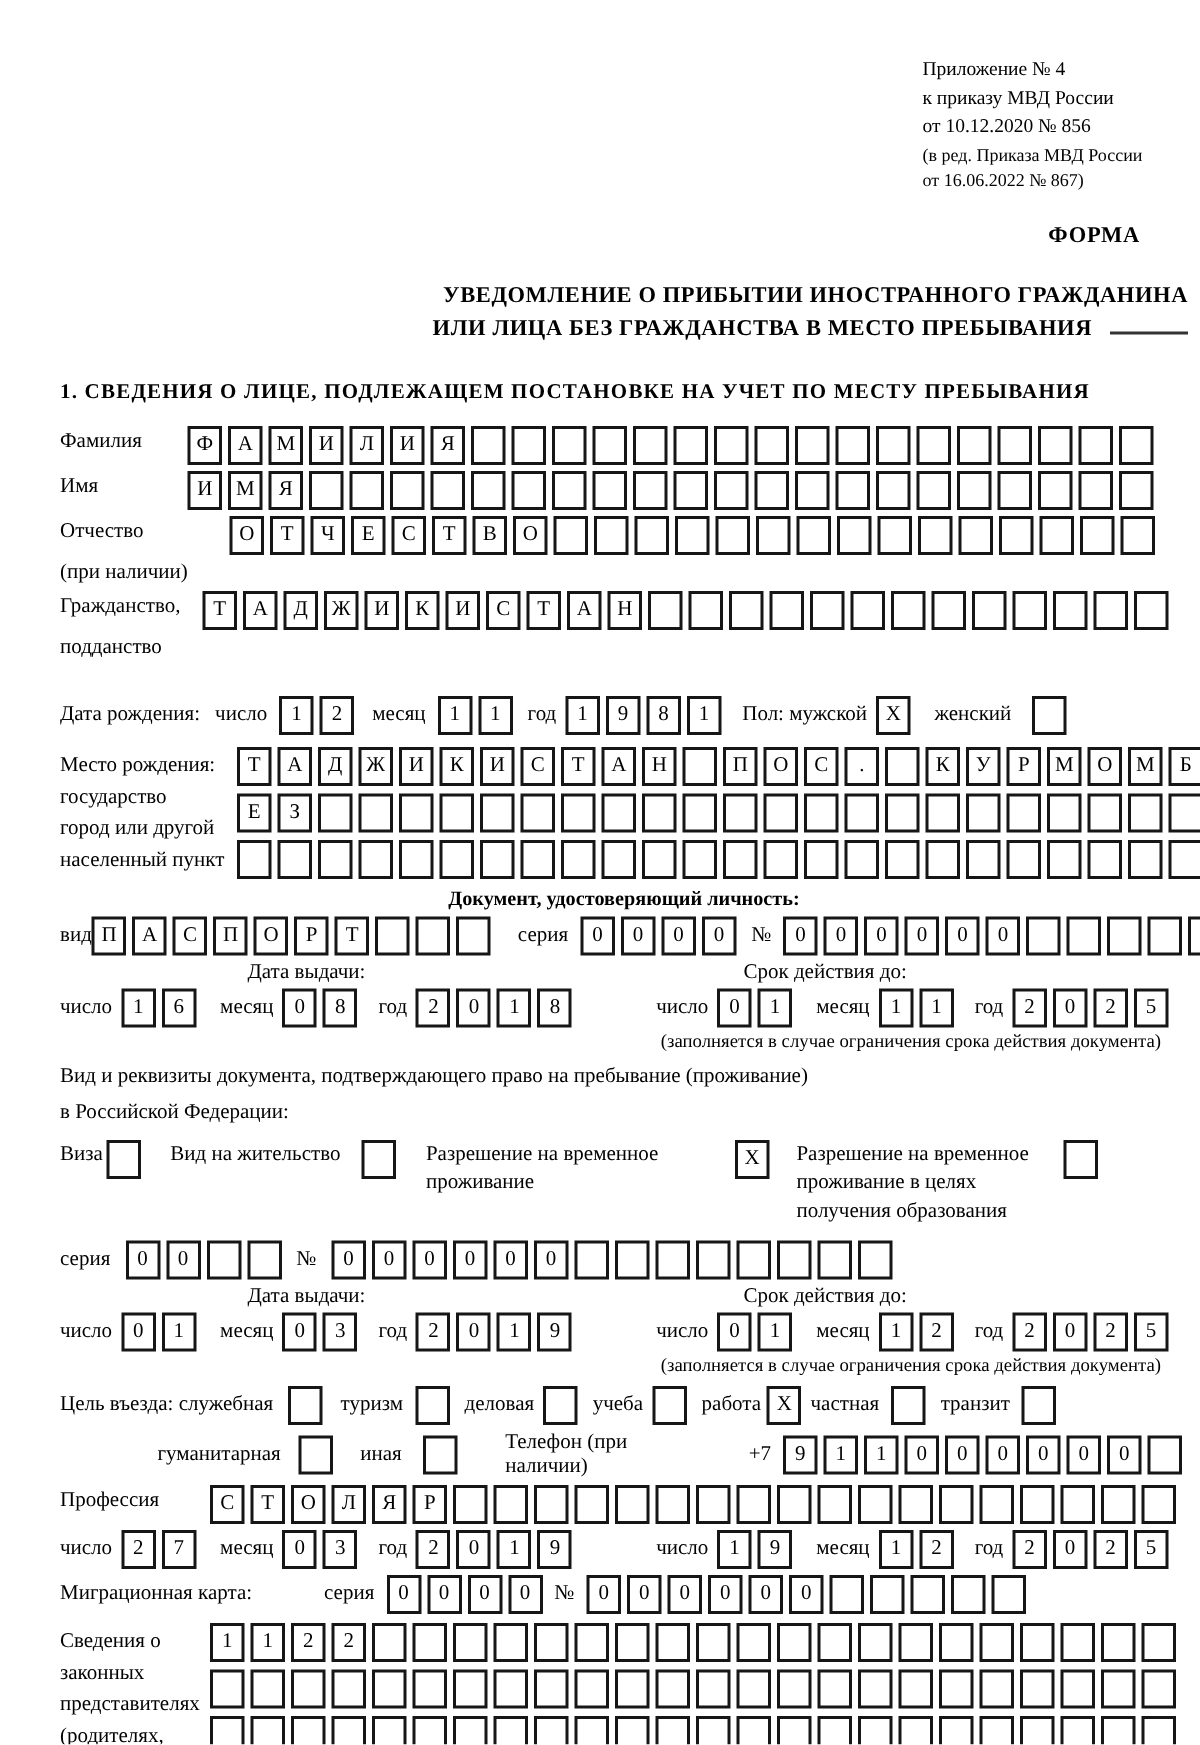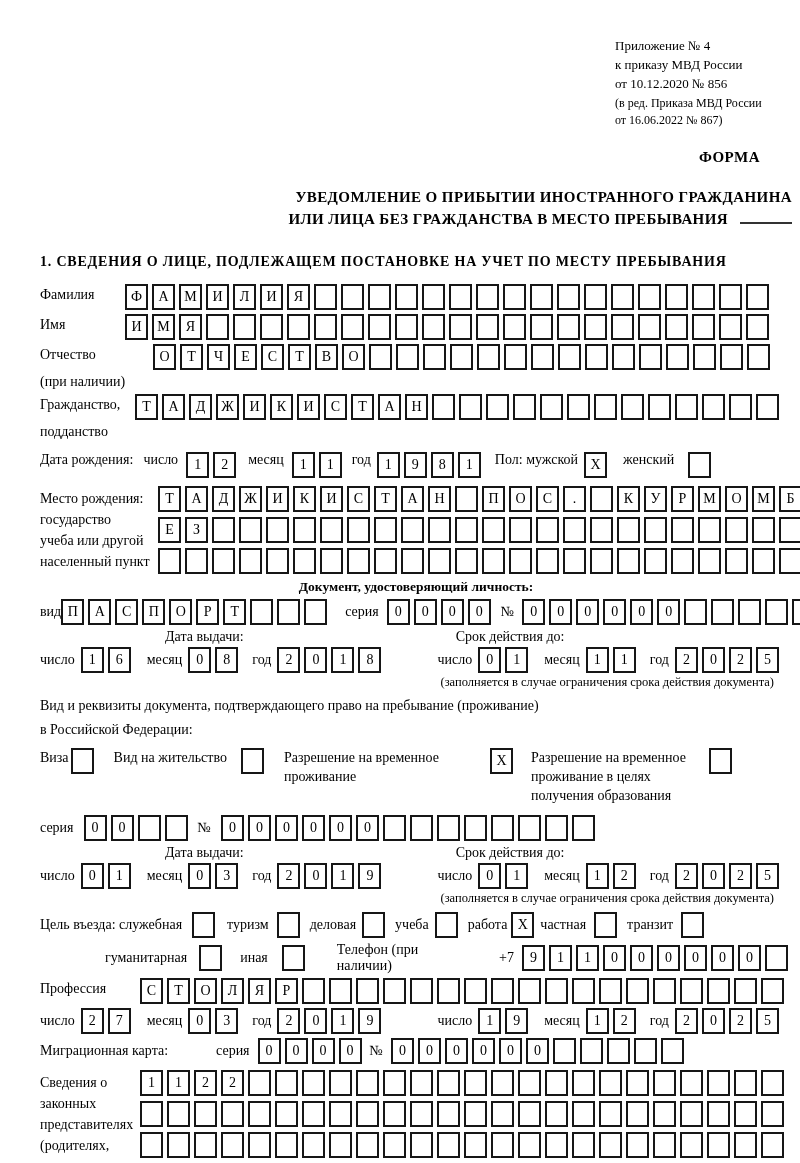--- a/index.html
+++ b/index.html
@@ -25,21 +25,21 @@
   .row{display:flex;align-items:flex-start;margin-bottom:4px;}
   .lbl{flex:none;line-height:17px;}
   .mt2{margin-top:2px;}
   .stack{display:flex;flex-direction:column;}
   .stack .cells{margin-bottom:5px;}
 
   .dg{display:flex;align-items:center;}
   .dg .dlbl{margin:0 6px 0 0;}
   .dg .cells{margin-right:2px;}
 
-  .two-head{display:flex;font-size:14px;margin-bottom:2px;}
+  .two-head{display:flex;font-size:14px;margin-bottom:2px;gap:40px;}
   .note{font-size:12.5px;text-align:right;padding-right:18px;margin-top:-2px;margin-bottom:6px;}
 
   .opt{display:flex;align-items:flex-start;}
   .opt .txt{line-height:19px;}
   .center-note{font-weight:bold;font-size:13.5px;text-align:center;margin:2px 0 4px 0;}
   .plain{line-height:20px;}
 </style>
 </head>
 <body>
 
@@ -183,21 +183,21 @@
         <span class="cell"></span>
         <span class="cell"></span>
         <span class="cell"></span>
         <span class="cell"></span>
         <span class="cell"></span>
         <span class="cell"></span>
         <span class="cell"></span>
       </div>
   </div>
 
-  <div class="row" style="margin-top:12px;align-items:flex-start">
+  <div class="row" style="margin-top:24px;align-items:center">
     <span class="dlbl" style="margin-right:10px">Дата рождения:</span>
     <span class="dlbl" style="margin-right:8px">число</span>
     <div class="cells">
         <span class="cell">1</span>
         <span class="cell">2</span>
       </div>
     <span class="dlbl" style="margin:0 8px">месяц</span>
     <div class="cells">
         <span class="cell">1</span>
         <span class="cell">1</span>
@@ -216,21 +216,21 @@
     <span class="dlbl" style="margin:0 14px 0 12px">женский</span>
     <div class="cells">
         <span class="cell"></span>
       </div>
   </div>
 
   <div class="row" style="margin-top:8px">
     <div class="lbl mt2" style="width:118px">
       <div style="line-height:21px">Место рождения:</div>
       <div style="line-height:21px">государство</div>
-      <div style="line-height:21px">учеба или другой</div>
+      <div style="line-height:21px">город или другой</div>
       <div style="line-height:21px">населенный пункт</div>
     </div>
     <div class="stack">
       <div class="cells">
           <span class="cell">Т</span>
           <span class="cell">А</span>
           <span class="cell">Д</span>
           <span class="cell">Ж</span>
           <span class="cell">И</span>
           <span class="cell">К</span>

